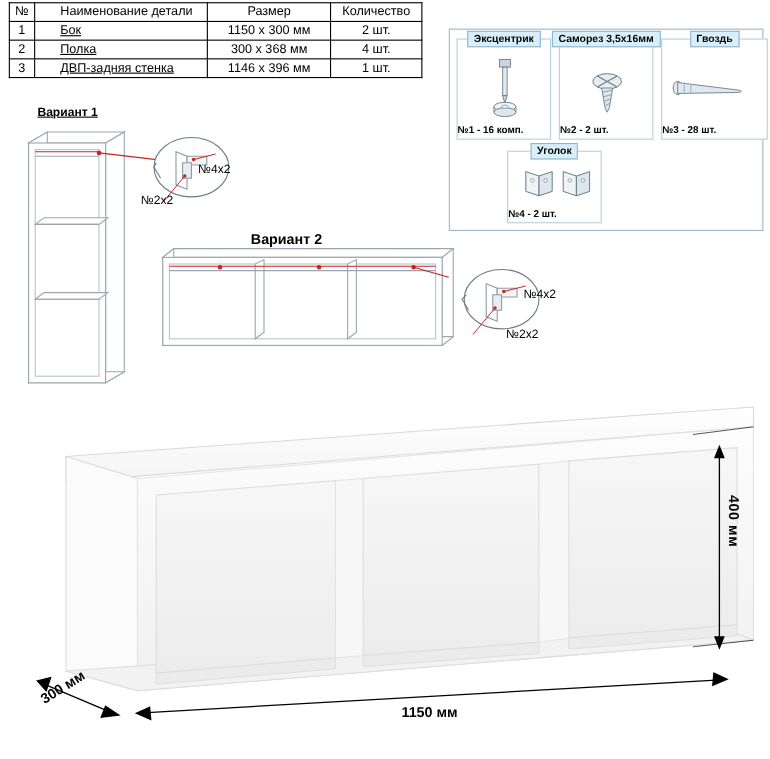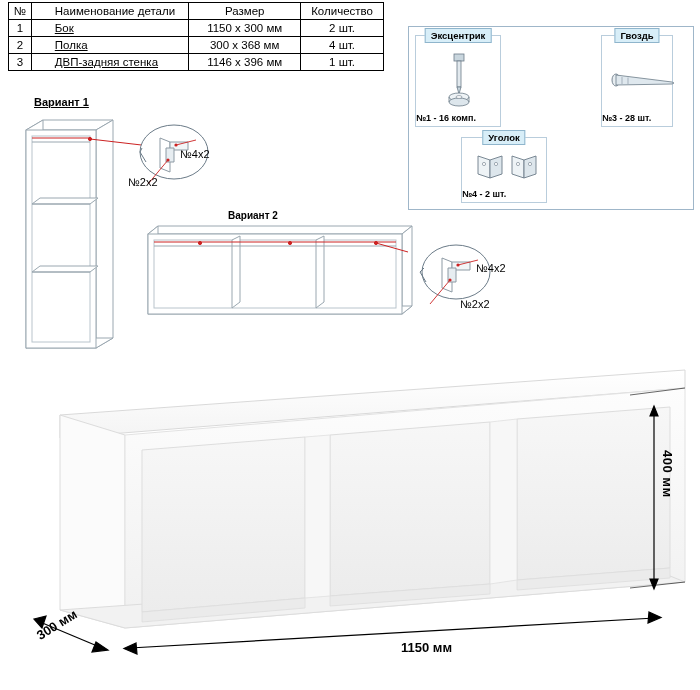--- a/index.html
+++ b/index.html
@@ -74,39 +74,39 @@
     bottom: 3px;
     left: 0;
     width: 100%;
     font-size: 9px;
     font-weight: bold;
   }
   .hw-art { position: absolute; left: 0; width: 100%; top: 16px; height: 56px; }
 
   
   #variant1-title { left: 34px; top: 96px; font-size: 11px; font-weight: bold; text-decoration: underline; }
-  #variant2-title { left: 228px; top: 210px; font-size: 10px; font-weight: bold; }
+  #variant2-title { left: 228px; top: 210px; font-size: 13px; font-weight: bold; }
 
   .callout-label {
     position: absolute;
     font-size: 11px;
     font-weight: normal;
     white-space: nowrap;
   }
 
   
   #dim-400 {
     left: 660px;
     top: 450px;
     font-size: 13px;
     font-weight: bold;
     writing-mode: vertical-rl;
     letter-spacing: 0.5px;
   }
-  #dim-1150 { left: 365px; top: 640px; font-size: 13px; font-weight: bold; margin-left: 36px; }
+  #dim-1150 { left: 365px; top: 640px; font-size: 13px; font-weight: bold; }
   #dim-300 {
     left: 34px;
     top: 630px;
     font-size: 13px;
     font-weight: bold;
     transform: rotate(-32deg);
     transform-origin: left top;
   }
   svg { display: block; }
 </style>
@@ -156,22 +156,38 @@
         <ellipse cx="43" cy="45" rx="10" ry="4" fill="#eef3f6" stroke="#6b7b88" stroke-width="0.8"></ellipse>
         <ellipse cx="43" cy="50" rx="10" ry="4" fill="#dde6ec" stroke="#6b7b88" stroke-width="0.8"></ellipse>
         <line x1="33" y1="45" x2="33" y2="50" stroke="#6b7b88" stroke-width="0.8"></line>
         <line x1="53" y1="45" x2="53" y2="50" stroke="#6b7b88" stroke-width="0.8"></line>
         <ellipse cx="43" cy="45" rx="3" ry="1.4" fill="#ffffff" stroke="#6b7b88" stroke-width="0.6"></ellipse>
       </svg>
     </div>
     <div class="hw-label">№1 - 16 комп.</div>
   </div>
 
-
-  <div class="hw-cell" style="left:192px; top:8px; width:72px; height:92px;">
+  <div class="hw-cell" style="left:99px; top:8px; width:86px; height:92px;">
+    <div class="hw-title">Саморез 3,5х16мм</div>
+    <div class="hw-art">
+      <svg width="86" height="56" viewBox="0 0 86 56">
+        <ellipse cx="43" cy="22" rx="13" ry="7" fill="#e7edf1" stroke="#6b7b88" stroke-width="0.9"></ellipse>
+        <line x1="34" y1="17" x2="52" y2="27" stroke="#6b7b88" stroke-width="1"></line>
+        <line x1="52" y1="17" x2="34" y2="27" stroke="#6b7b88" stroke-width="1"></line>
+        <path d="M38 28 L48 28 L45 46 L43 50 L41 46 Z" fill="#dde6ec" stroke="#6b7b88" stroke-width="0.8"></path>
+        <line x1="38.5" y1="32" x2="47.5" y2="30" stroke="#6b7b88" stroke-width="0.6"></line>
+        <line x1="39.5" y1="36" x2="46.8" y2="34" stroke="#6b7b88" stroke-width="0.6"></line>
+        <line x1="40.5" y1="40" x2="46" y2="38" stroke="#6b7b88" stroke-width="0.6"></line>
+        <line x1="41.5" y1="44" x2="45.2" y2="42" stroke="#6b7b88" stroke-width="0.6"></line>
+      </svg>
+    </div>
+    <div class="hw-label">№2 - 2 шт.</div>
+  </div>
+
+  <div class="hw-cell" style="left:192px; top:8px; width:97px; height:92px;">
     <div class="hw-title">Гвоздь</div>
     <div class="hw-art">
       <svg width="86" height="56" viewBox="0 0 86 56">
         <ellipse cx="14" cy="28" rx="4" ry="6" fill="#e7edf1" stroke="#6b7b88" stroke-width="0.9"></ellipse>
         <path d="M14 23 L70 30 L72 31 L70 32 L14 33 Z" fill="#dfe8ee" stroke="#6b7b88" stroke-width="0.8"></path>
         <line x1="20" y1="25" x2="20" y2="32" stroke="#6b7b88" stroke-width="0.5"></line>
         <line x1="26" y1="25.5" x2="26" y2="32" stroke="#6b7b88" stroke-width="0.5"></line>
       </svg>
     </div>
     <div class="hw-label">№3 - 28 шт.</div>

